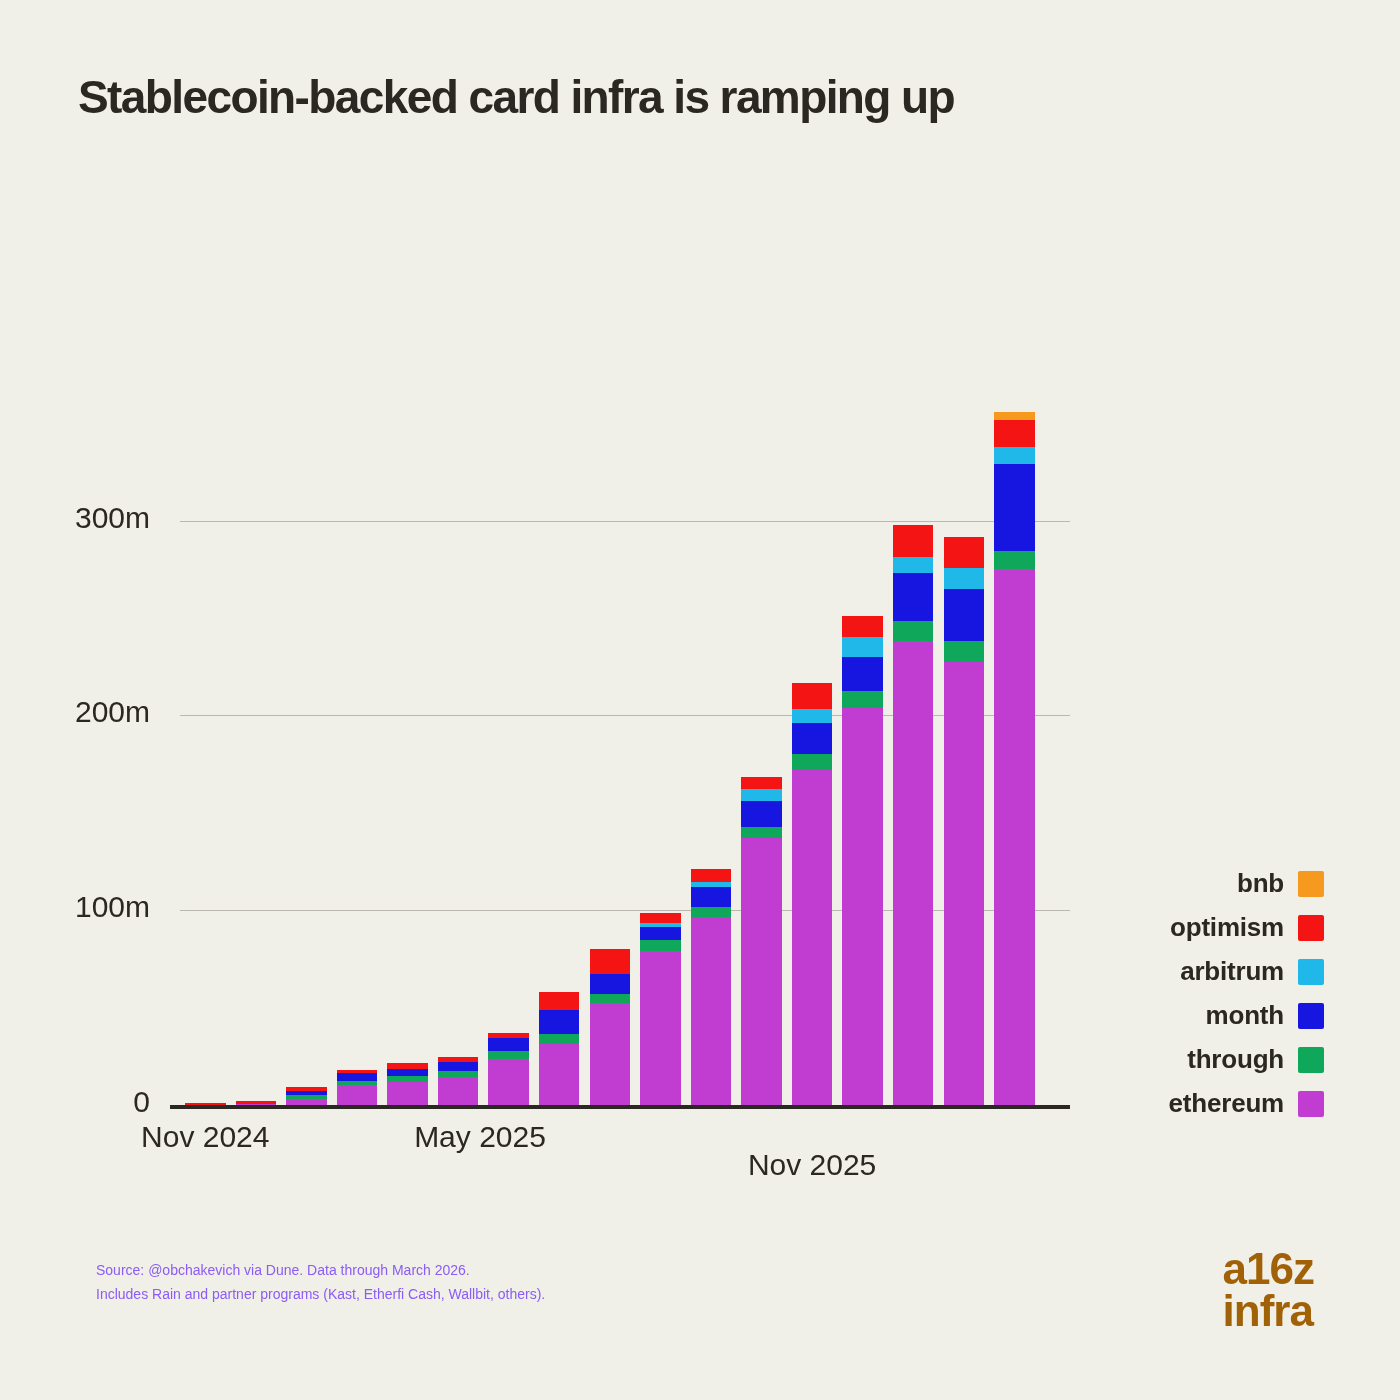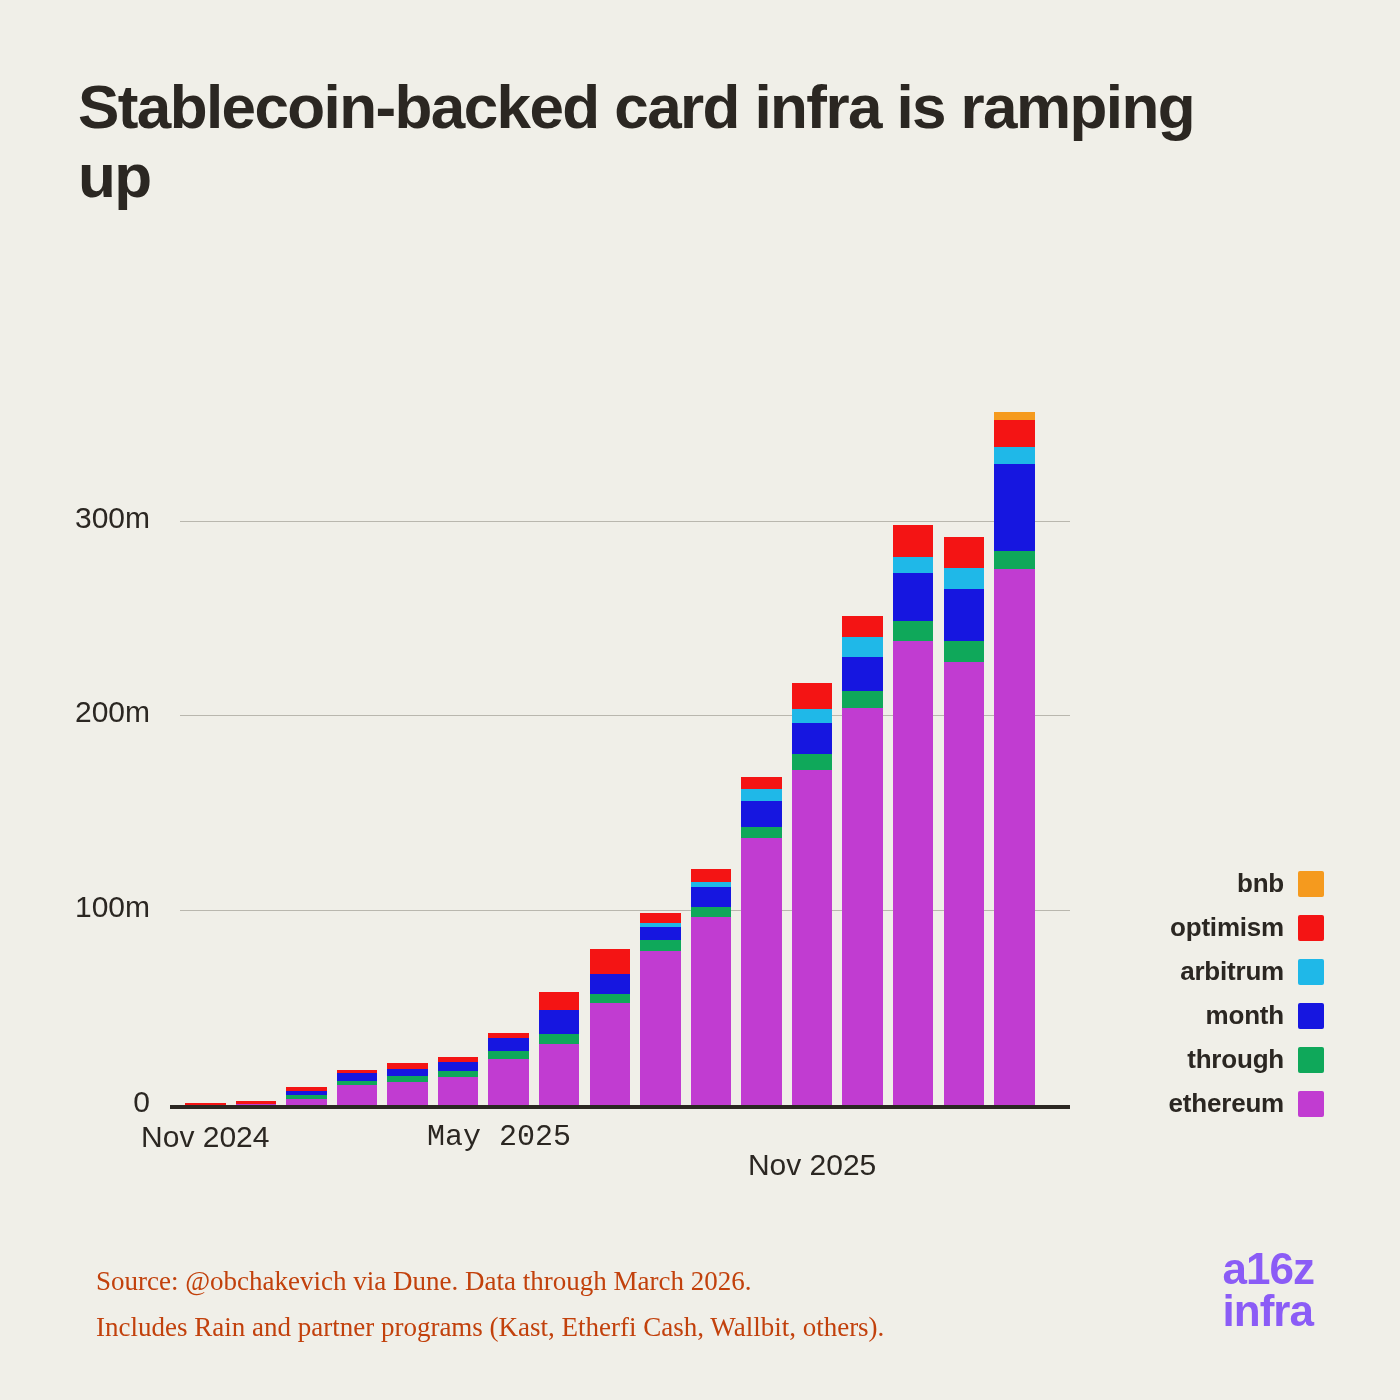--- a/index.html
+++ b/index.html
@@ -6,21 +6,21 @@
   html, body {
     width: 1400px; height: 1400px;
     background: #f0efe8;
     font-family: "Liberation Sans", sans-serif;
     overflow: hidden;
   }
   .page { position: relative; width: 1400px; height: 1400px; background: #f0efe8; }
 
   .title {
     position: absolute; left: 78px; top: 72px; width: 1120px;
-    font-size: 62px; font-weight: 700; line-height: 1.12;
+    font-size: 46px; font-weight: 700; line-height: 1.12;
     letter-spacing: -1.6px; color: #2b2722;
   }
   .subtitle {
     position: absolute; left: 82px; top: 238px; width: 1180px;
     font-size: 28px; font-weight: 400; color: #9d9a92; letter-spacing: -0.2px;
   }
 
   
   .plot {
     position: absolute;
@@ -61,27 +61,27 @@
     display: flex; align-items: center; justify-content: flex-end; gap: 14px;
   }
   .legend-label {
     font-size: 26px; font-weight: 700; color: #2b2722; letter-spacing: -0.2px;
   }
   .legend-swatch { width: 26px; height: 26px; border-radius: 2px; }
 
   
   .footer {
     position: absolute; left: 96px; top: 1258px;
-    font-size: 27px; line-height: 1.72; color: #c2410c; font-family: Liberation Serif, serif;
+    font-size: 14px; line-height: 1.72; color: #8b5cf6;
   }
 
   
   .brand {
     position: absolute; right: 86px; top: 1248px;
-    text-align: left; color: #8b5cf6;
+    text-align: left; color: #a16207;
     font-size: 44px; font-weight: 700; line-height: 0.96; letter-spacing: -1px;
   }
 </style>
 </head>
 <body>
 
 <div class="page">
 
   <h1 class="title">Stablecoin-backed card infra is ramping up</h1>
 
@@ -203,21 +203,21 @@
           <div class="seg" style="height: 87.0539px; background: rgb(22, 22, 224);"></div>
           <div class="seg" style="height: 16.9434px; background: rgb(31, 184, 232);"></div>
           <div class="seg" style="height: 27.0704px; background: rgb(244, 20, 20);"></div>
           <div class="seg" style="height: 7.98481px; background: rgb(245, 154, 30);"></div>
         </div>
       </div>
   </div>
 
   <div id="xticks">
       <div class="xlab" style="left: 205.284px; transform: translateX(-50%);">Nov 2024</div>
-      <div class="xlab" style="left: 499px; transform: translateX(-50%); font-family: Liberation Mono, monospace;">May 2025</div>
+      <div class="xlab" style="left: 480px; transform: translateX(-50%);">May 2025</div>
       <div class="xlab" style="left: 812.102px; transform: translateX(-50%); margin-top: 28px;">Nov 2025</div>
     </div>
 
   <div class="legend" id="legend">
       <div class="legend-row">
         <span class="legend-label">bnb</span>
         <span class="legend-swatch" style="background: rgb(245, 154, 30);"></span>
       </div>
       <div class="legend-row">
         <span class="legend-label">optimism</span>

